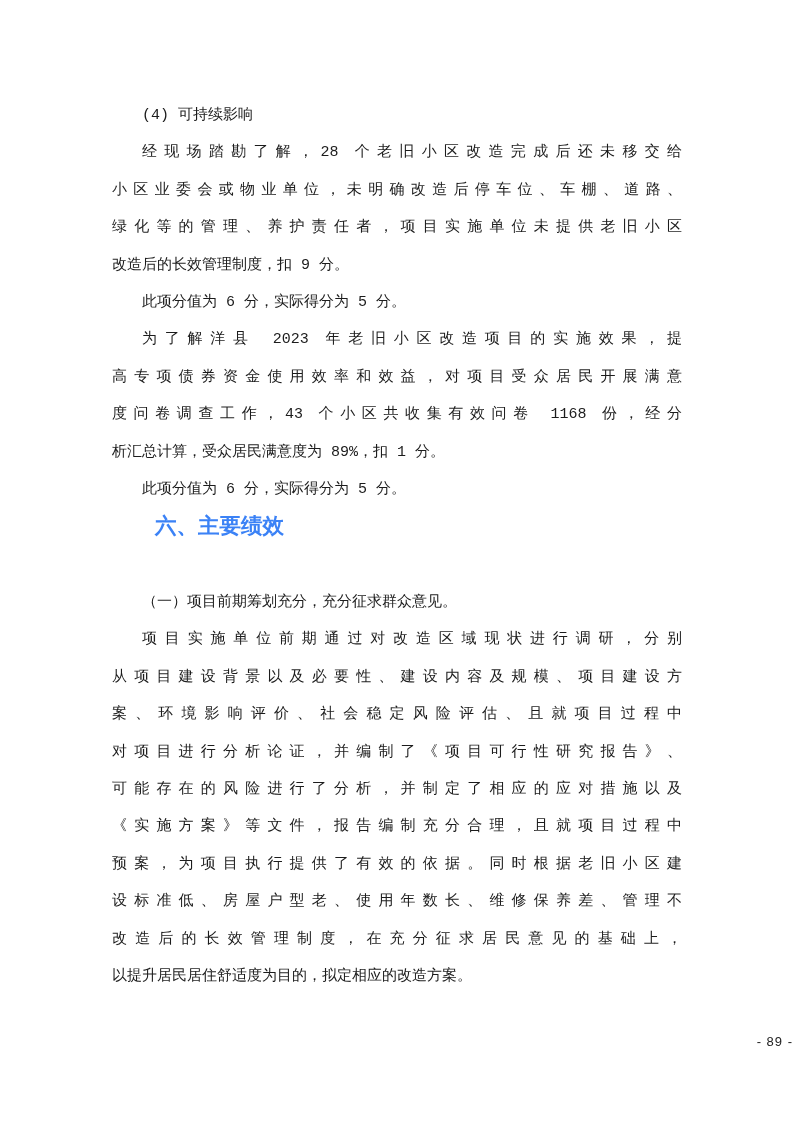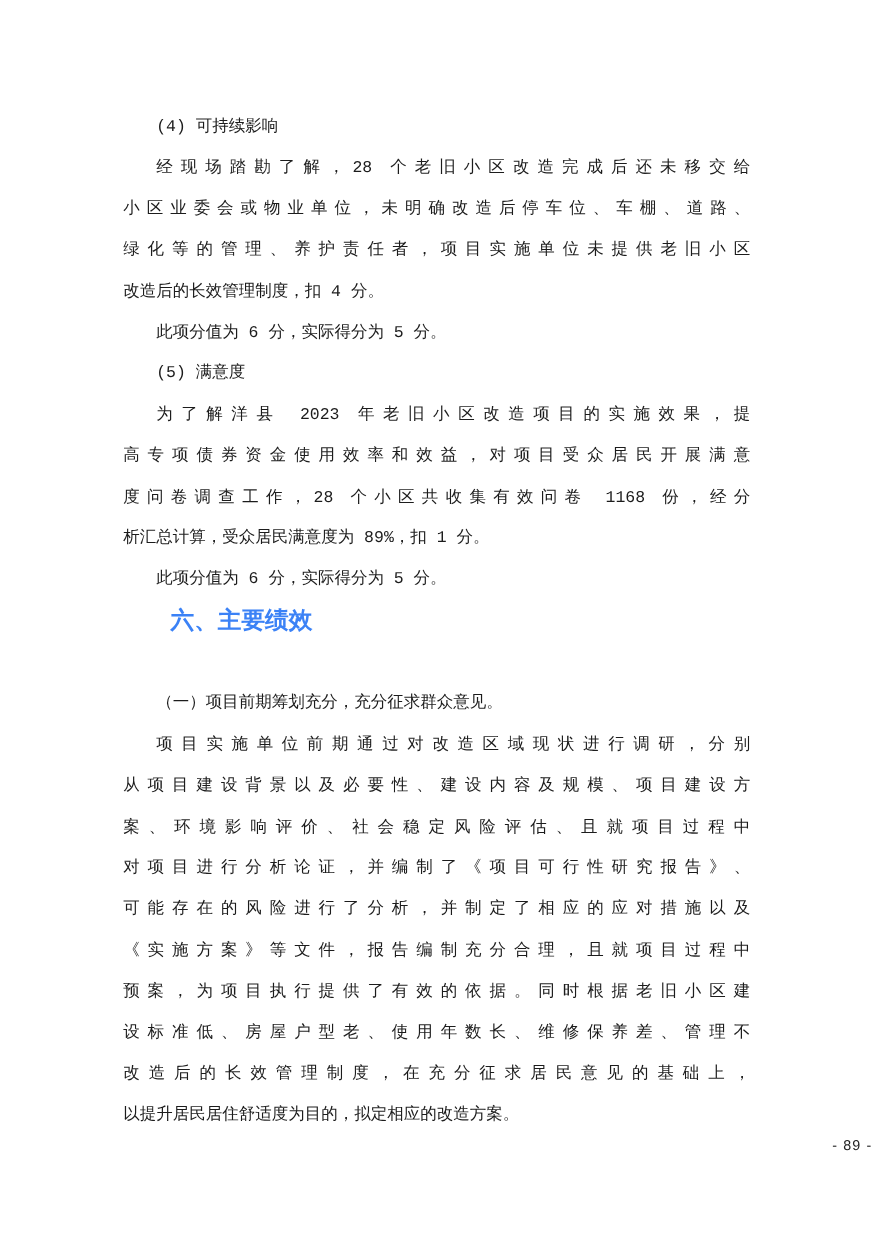--- a/index.html
+++ b/index.html
@@ -69,32 +69,29 @@
 
 <div class="page">
   <div class="content">
       <div class="block block-body">
         <div class="line first last">(4) 可持续影响</div>
       </div>
       <div class="block block-body">
         <div class="line first">经现场踏勘了解，28 个老旧小区改造完成后还未移交给</div>
         <div class="line">小区业委会或物业单位，未明确改造后停车位、车棚、道路、</div>
         <div class="line">绿化等的管理、养护责任者，项目实施单位未提供老旧小区</div>
-        <div class="line last">改造后的长效管理制度，扣 4 分。</div>
+        <div class="line last">改造后的长效管理制度，扣 9 分。</div>
       </div>
       <div class="block block-body">
         <div class="line first last">此项分值为 6 分，实际得分为 5 分。</div>
       </div>
       <div class="block block-body">
-        <div class="line first last">(5) 满意度</div>
-      </div>
-      <div class="block block-body">
         <div class="line first">为了解洋县 2023 年老旧小区改造项目的实施效果，提</div>
         <div class="line">高专项债券资金使用效率和效益，对项目受众居民开展满意</div>
-        <div class="line">度问卷调查工作，28 个小区共收集有效问卷 1168 份，经分</div>
+        <div class="line">度问卷调查工作，43 个小区共收集有效问卷 1168 份，经分</div>
         <div class="line last">析汇总计算，受众居民满意度为 89%，扣 1 分。</div>
       </div>
       <div class="block block-body">
         <div class="line first last">此项分值为 6 分，实际得分为 5 分。</div>
       </div>
       <div class="block block-heading">
         <div class="line first last">六、主要绩效</div>
       </div>
       <div class="block block-subheading">
         <div class="line first last">（一）项目前期筹划充分，充分征求群众意见。</div>

